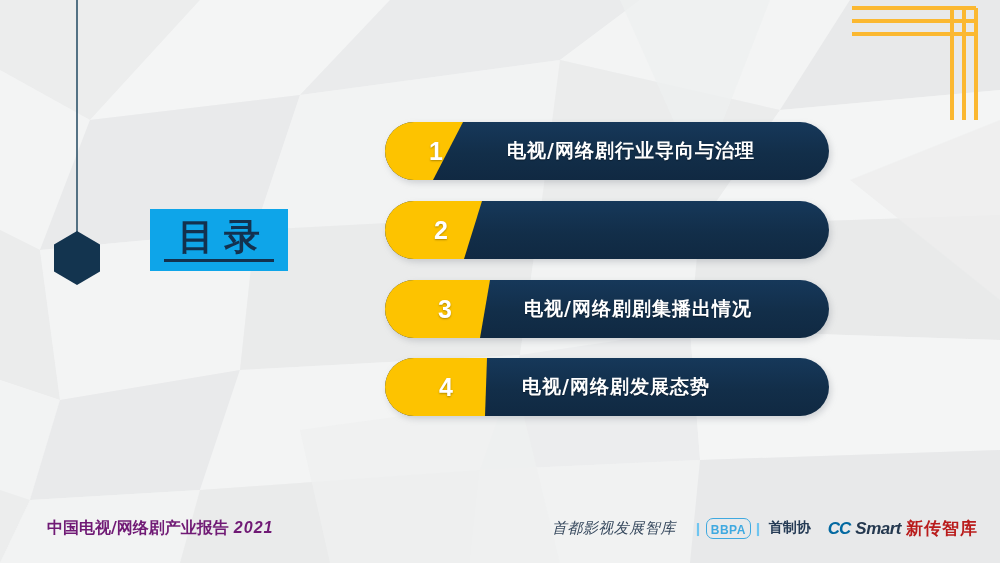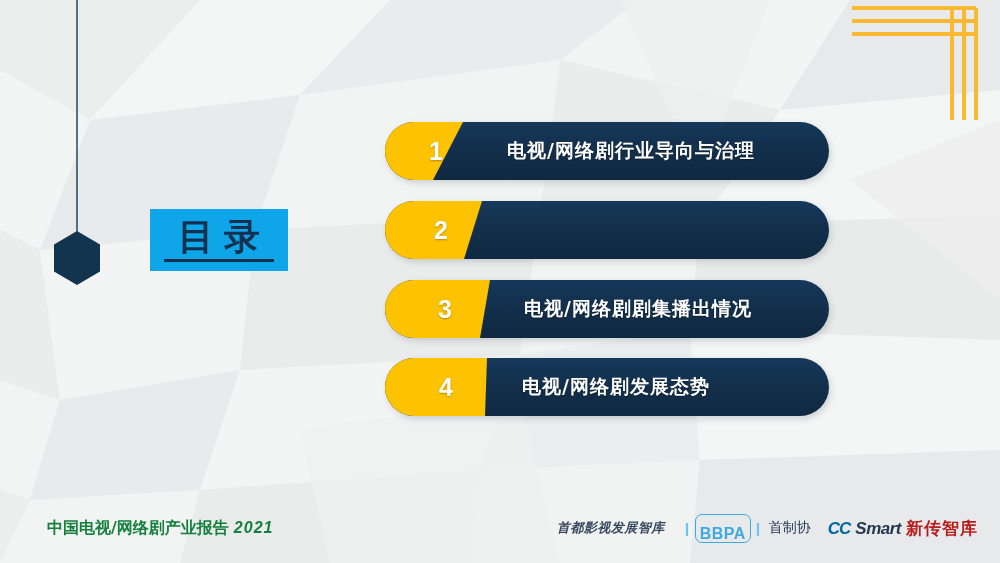--- a/index.html
+++ b/index.html
@@ -57,48 +57,48 @@
   .row .num{
     position:absolute;top:0;height:58px;display:flex;align-items:center;justify-content:center;
     color:#ffffff;font-size:25px;font-weight:bold;
     font-family:"Liberation Sans","DejaVu Sans",sans-serif;
     text-shadow:0 1px 2px rgba(0,0,0,0.30);
   }
 
   
   .footer-left{
     position:absolute;left:47px;top:518px;
-    color:#15803d;font-size:16px;font-weight:bold;white-space:nowrap;
+    color:#701a75;font-size:16px;font-weight:bold;white-space:nowrap;
     font-family:"DejaVu Sans","Liberation Sans",sans-serif;
   }
   .footer-left .yr{
     font-style:italic;font-family:"Liberation Sans","DejaVu Sans",sans-serif;
     letter-spacing:1px;margin-left:5px;
   }
   .footer-right{
     position:absolute;right:22px;top:516px;height:24px;
     display:flex;align-items:center;gap:17px;white-space:nowrap;
   }
   .logo1{
-    color:#37495e;font-size:13px;font-weight:bold;font-style:italic;letter-spacing:.5px;
+    color:#37495e;font-size:15px;font-weight:normal;font-style:italic;letter-spacing:.5px;
     font-family:"DejaVu Sans","Liberation Sans",sans-serif;
   }
   .logo2{display:flex;align-items:center;gap:5px;}
   .bbpa{
     display:flex;align-items:center;gap:2px;
   }
   .bbpa .tick{color:#6fc5f0;font-size:13px;font-weight:bold;line-height:1;}
   .bbpa .box{
     border:1.5px solid #3fa9e0;border-radius:7px;color:#3fa9e0;
-    font-size:16px;font-weight:bold;letter-spacing:.5px;
-    padding:12px 4px 1px 4px;line-height:14px;
+    font-size:12px;font-weight:bold;letter-spacing:.5px;
+    padding:4px 4px 1px 4px;line-height:14px;
     font-family:"Liberation Sans","DejaVu Sans",sans-serif;
   }
   .logo2 .cn{
-    color:#253b55;font-size:14px;font-weight:normal;
+    color:#253b55;font-size:14px;font-weight:bold;
     font-family:"DejaVu Sans","Liberation Sans",sans-serif;
   }
   .logo3{display:flex;align-items:baseline;gap:5px;}
   .logo3 .cc{
     font-size:17px;font-weight:bold;font-style:italic;color:#0369a1;letter-spacing:-1px;
     font-family:"Liberation Sans","DejaVu Sans",sans-serif;
   }
   .logo3 .sm{
     font-size:17px;font-weight:bold;font-style:italic;color:#24384f;letter-spacing:-.5px;
     font-family:"Liberation Sans","DejaVu Sans",sans-serif;

